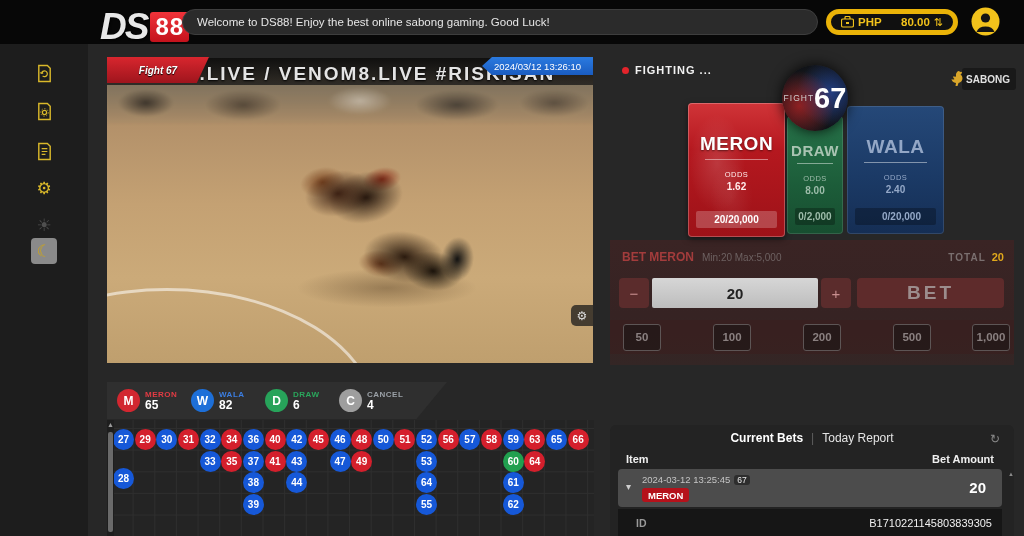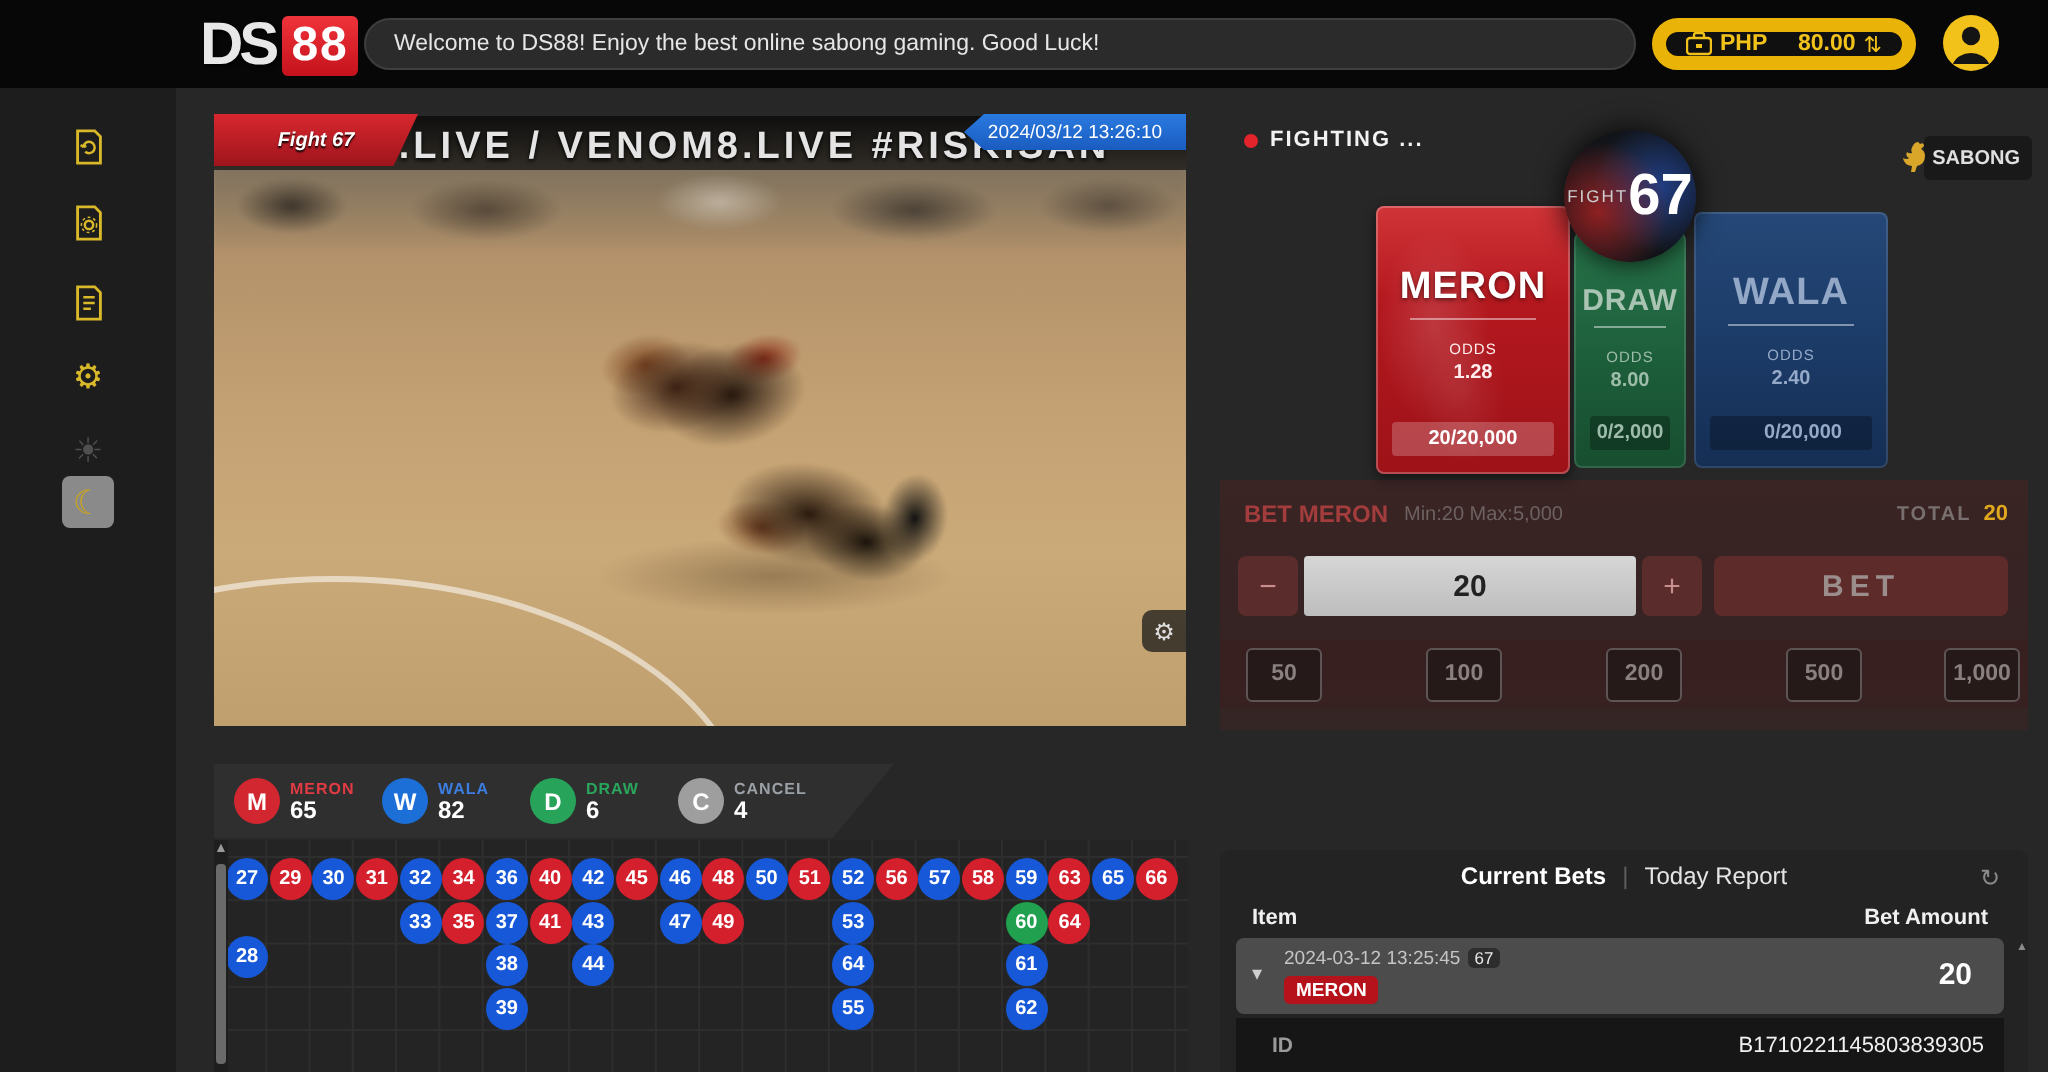--- a/index.html
+++ b/index.html
@@ -3,24 +3,24 @@
 <meta charset="utf-8">
 <style>
   * { margin:0; padding:0; box-sizing:border-box; }
   html,body { background:#101010; }
   body { font-family:"Liberation Sans", sans-serif; }
   #app { position:relative; width:1024px; height:536px; background:#272727; overflow:hidden; }
 
   
   .topbar { position:absolute; left:0; top:0; width:1024px; height:44px; background:#070707; z-index:30; }
   .logo { position:absolute; left:100px; top:6px; display:flex; align-items:center; }
-  .logo-ds { font-size:30px; font-weight:bold; color:#e8e8e8; letter-spacing:-2px; text-shadow:1px 1px 2px #000; }
+  .logo-ds { font-size:37px; font-weight:bold; font-style:italic; color:#e8e8e8; letter-spacing:-2px; text-shadow:1px 1px 2px #000; }
   .logo-88 { font-size:24px; font-weight:bold; color:#fff; background:linear-gradient(180deg,#f0333a,#c4121c); padding:1px 5px; border-radius:3px; margin-left:3px; letter-spacing:1px; }
   .welcome-pill { position:absolute; left:182px; top:9px; width:636px; height:26px; background:#2b2b2b; border:1px solid #3e3e3e; border-radius:13px; display:flex; align-items:center; padding-left:14px; color:#e6e6e6; font-size:11.5px; }
-  .wallet { position:absolute; left:826px; top:9px; width:132px; height:26px; border:7px solid #eab308; border-radius:13px; display:flex; align-items:center; padding:0 10px; color:#f2c21b; font-size:11.5px; font-weight:bold; background:#101010; }
+  .wallet { position:absolute; left:826px; top:9px; width:132px; height:26px; border:5px solid #eab308; border-radius:13px; display:flex; align-items:center; padding:0 10px; color:#f2c21b; font-size:11.5px; font-weight:bold; background:#101010; }
   .wallet .cur { margin-left:4px; }
   .wallet .bal { margin-left:auto; }
   .wallet .refresh { margin-left:4px; font-weight:normal; font-size:11px; }
   .avatar { position:absolute; left:971px; top:7px; width:29px; height:29px; }
 
   
   .sidebar { position:absolute; left:0; top:44px; width:88px; height:492px; background:#1d1d1d; z-index:20; }
   .side-icon { position:absolute; left:31px; width:26px; height:26px; display:flex; align-items:center; justify-content:center; color:#d9b82a; font-size:17px; cursor:pointer; }
   .side-icon.dim { color:#4f4f4f; }
   .side-icon.active { background:#8a8a8a; border-radius:4px; color:#caa41f; }
@@ -99,21 +99,21 @@
   .bet-section { position:absolute; left:610px; top:240px; width:404px; height:125px; background:linear-gradient(180deg,#3a2424 0%,#362323 60%,#342625 100%); z-index:5; }
   .bet-info { position:absolute; left:12px; top:10px; right:10px; height:14px; display:flex; align-items:center; }
   .bet-info .bi-bet { color:#a33c3c; font-size:12px; font-weight:bold; }
   .bet-info .bi-lim { color:#6d6161; font-size:10px; margin-left:8px; }
   .bet-info .bi-total-l { margin-left:auto; color:#7a6f6f; font-size:10px; font-weight:bold; letter-spacing:1px; }
   .bet-info .bi-total-v { color:#e0a81c; font-size:11px; font-weight:bold; margin-left:6px; }
   .stepper-minus, .stepper-plus { position:absolute; top:38px; width:30px; height:30px; background:#5b2c2c; border:none; border-radius:4px; color:#c98f8f; font-size:15px; cursor:pointer; }
   .stepper-minus { left:9px; }
   .stepper-plus { left:211px; }
   .stepper-input { position:absolute; left:42px; top:38px; width:166px; height:30px; border:none; background:linear-gradient(180deg,#d6d6d6,#bdbdbd); color:#222; font-size:15px; font-weight:bold; text-align:center; border-radius:2px; font-family:"Liberation Sans", sans-serif; }
-  .bet-button { position:absolute; left:247px; top:38px; width:147px; height:30px; background:#5e2b2b; border:none; border-radius:4px; color:#9c8d8d; font-size:15px; font-weight:bold; letter-spacing:3px; cursor:pointer; }
+  .bet-button { position:absolute; left:247px; top:38px; width:147px; height:30px; background:#5e2b2b; border:none; border-radius:4px; color:#9c8d8d; font-size:19px; font-weight:bold; letter-spacing:3px; cursor:pointer; }
   .quick-row { position:absolute; left:0; top:80px; width:404px; height:34px; background:rgba(60,28,28,0.45); display:flex; align-items:center; }
   .quick-btn { width:38px; height:27px; background:rgba(18,18,18,0.45); border:1px solid #5d5555; border-radius:3px; color:#8a8080; font-size:11.5px; font-weight:bold; cursor:pointer; }
   .quick-btn { position:absolute; }
 
   
   .summary { position:absolute; left:107px; top:382px; width:340px; height:37px; background:#2f2f2f; clip-path:polygon(0 0,100% 0,91% 100%,0 100%); z-index:4; display:flex; align-items:center; }
   .sum-item { display:flex; align-items:center; margin-left:10px; width:64px; }
   .sum-circle { width:23px; height:23px; border-radius:50%; color:#fff; font-size:12px; font-weight:bold; display:flex; align-items:center; justify-content:center; flex-shrink:0; }
   .sum-texts { margin-left:5px; display:flex; flex-direction:column; }
   .sum-label { font-size:8px; font-weight:bold; letter-spacing:0.5px; }
@@ -235,21 +235,21 @@
       <path d="M9 3 q2 -2 3 0 q2 -1 2 1 l-1.5 1.5 q2 1 2 3.5 q0 4 -4 5 l-1 3 h-2 l0.5 -3 q-4 -0.5 -4.5 -4 q2 1 3 0 q-2 -1 -1 -3 q1 1 2.5 0.5 q-1 -2 1 -4.5 z" fill="#d9a62a"></path>
     </svg>
     <span>SABONG</span>
   </div>
 
   <div class="card card-meron">
     <div class="card-inner">
       <div class="card-name">MERON</div>
       <div class="card-rule"></div>
       <div class="card-odds-label">ODDS</div>
-      <div class="card-odds-val">1.28</div>
+      <div class="card-odds-val">1.62</div>
       <div class="card-pool">20/20,000</div>
     </div>
   </div>
   <div class="card card-draw">
     <div class="card-inner">
       <div class="card-name">DRAW</div>
       <div class="card-rule"></div>
       <div class="card-odds-label">ODDS</div>
       <div class="card-odds-val">8.00</div>
       <div class="card-pool">0/2,000</div>

